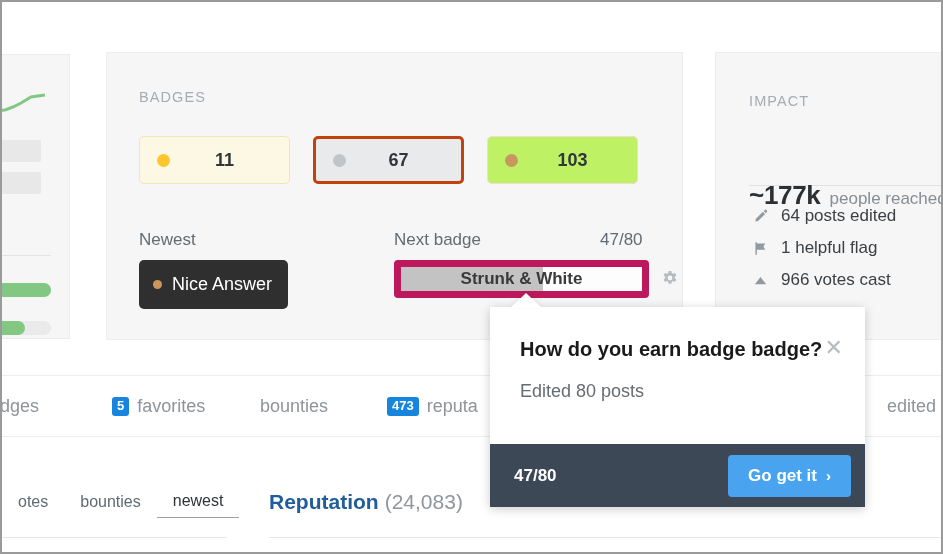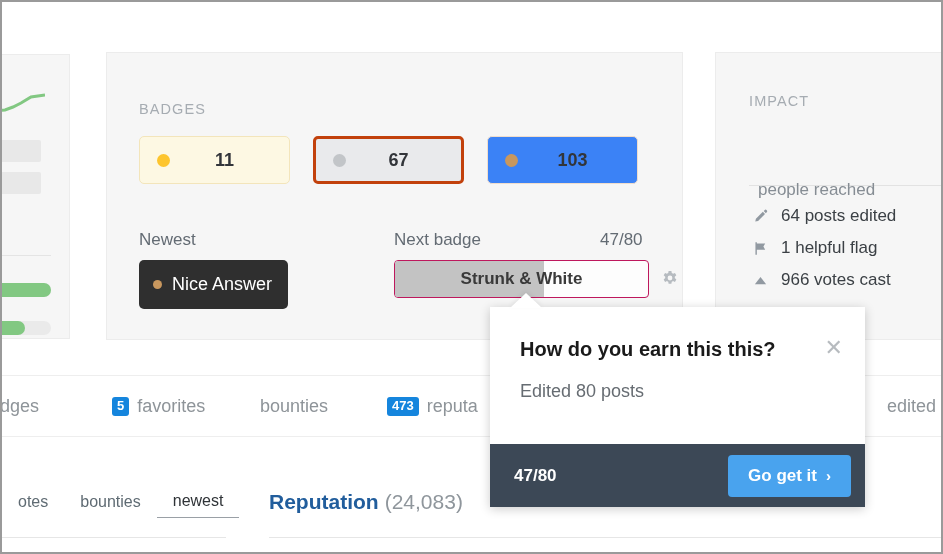--- a/index.html
+++ b/index.html
@@ -67,21 +67,21 @@
     background: #f6f6f6;
     border: 1px solid #ececec;
   }
   .panel-heading {
     position: absolute;
     font-size: 14.5px;
     letter-spacing: 1.1px;
     color: #a6acb2;
     font-weight: 400;
   }
-  .badges-panel .panel-heading { left: 32px; top: 48px; }
+  .badges-panel .panel-heading { left: 32px; top: 36px; }
 
   .badge-pills {
     position: absolute; left: 32px; top: 83px;
     display: flex; gap: 23px;
   }
   .badge-pill {
     width: 151px; height: 48px;
     border-radius: 5px;
     display: flex; align-items: center;
     position: relative;
@@ -95,21 +95,21 @@
     text-align: center;
     font-size: 18px;
     font-weight: bold;
     color: #32353a;
     padding-left: 20px;
   }
   .pill-gold   { background: #fdf8e3; border: 1px solid #f3e5bb; }
   .pill-gold .dot   { background: #fdc52e; }
   .pill-silver { background: #e9eaec; border: 3px solid #c2410c; }
   .pill-silver .dot { background: #c2c5c8; }
-  .pill-bronze { background: #3b82f6; border: 1px solid #f0ddcc; }
+  .pill-bronze { background: #bef264; border: 1px solid #f0ddcc; }
   .pill-bronze .dot { background: #c8975e; }
 
   .sub-label {
     position: absolute;
     font-size: 17px;
     color: #636b73;
   }
   .lbl-newest     { left: 32px; top: 177px; }
   .lbl-nextbadge  { left: 287px; top: 177px; }
   .lbl-progcount  { left: 493px; top: 177px; color: #636b73; }
@@ -133,21 +133,21 @@
 
   .next-badge-wrap {
     position: absolute;
     left: 287px; top: 207px;
     width: 255px; height: 38px;
   }
   .next-badge-bar {
     position: relative;
     width: 100%; height: 100%;
     background: #fdfdfd;
-    border: 1px solid #be185d;
+    border: 7px solid #be185d;
     border-radius: 4px;
     overflow: hidden;
     display: flex; align-items: center; justify-content: center;
   }
   .next-badge-bar .fill {
     position: absolute; left: 0; top: 0; bottom: 0;
     background: #c3c3c3;
   }
   .next-badge-bar .name {
     position: relative;
@@ -394,20 +394,21 @@
         <svg viewBox="0 0 20 20" width="20" height="20" fill="currentColor">
           <path d="M11.4 2h-2.8l-.35 2.03a6 6 0 0 0-1.26.73L5.07 3.9 3.67 6.32l1.56 1.34a6 6 0 0 0 0 1.46L3.67 10.46l1.4 2.42 1.92-.86c.38.3.8.55 1.26.73L8.6 14.8h2.8l.35-2.05c.46-.18.88-.43 1.26-.73l1.92.86 1.4-2.42-1.56-1.34a6 6 0 0 0 0-1.46l1.56-1.34-1.4-2.42-1.92.86a6 6 0 0 0-1.26-.73L11.4 2zm-1.4 4.6a2.4 2.4 0 1 1 0 4.8 2.4 2.4 0 0 1 0-4.8z"></path>
         </svg>
       </div>
     </div>
 
     <div class="impact-panel">
       <div class="panel-heading">IMPACT</div>
       <div class="impact-divider"></div>
       <div class="impact-big">
+        <span class="num">~177k</span>
         <span class="suffix">people reached</span>
       </div>
 
       <div class="impact-list">
         <div class="impact-row">
           <span class="ico">
             <svg viewBox="0 0 16 16" width="15" height="15" fill="currentColor">
               <path d="M12.3 1.2a1.6 1.6 0 0 1 2.3 2.3l-.9.9-2.3-2.3.9-.9zM10.5 3l2.3 2.3-7.4 7.4-3 .7.7-3L10.5 3z"></path>
             </svg>
           </span>
@@ -464,21 +465,21 @@
     <div class="rep-heading">
       <span class="word">Reputation</span><span class="cnt">(24,083)</span>
     </div>
     <div class="rule-right"></div>
 
   </div>
 
   <div class="popover-arrow"></div>
   <div class="popover">
     <div class="pop-body">
-      <div class="pop-title">How do you earn this this?</div>
+      <div class="pop-title">How do you earn badge badge?</div>
       <div class="pop-close">✕</div>
       <div class="pop-text">Edited 80 posts</div>
     </div>
     <div class="pop-footer">
       <span class="pop-progress">47/80</span>
       <button class="pop-cta">
         <span>Go get it</span>
         <span class="chev">›</span>
       </button>
     </div>

